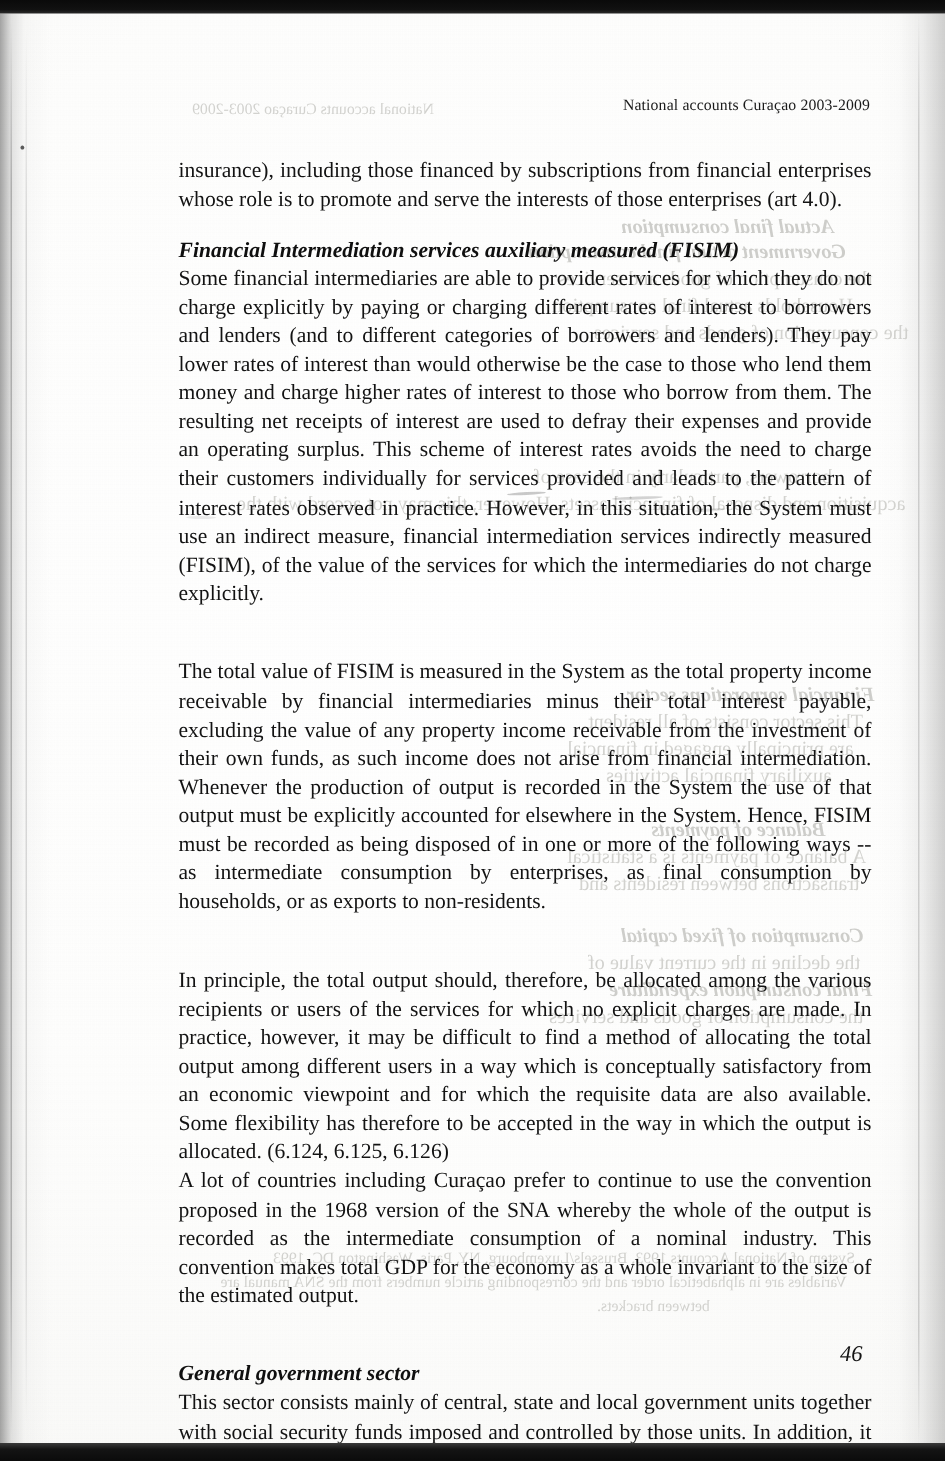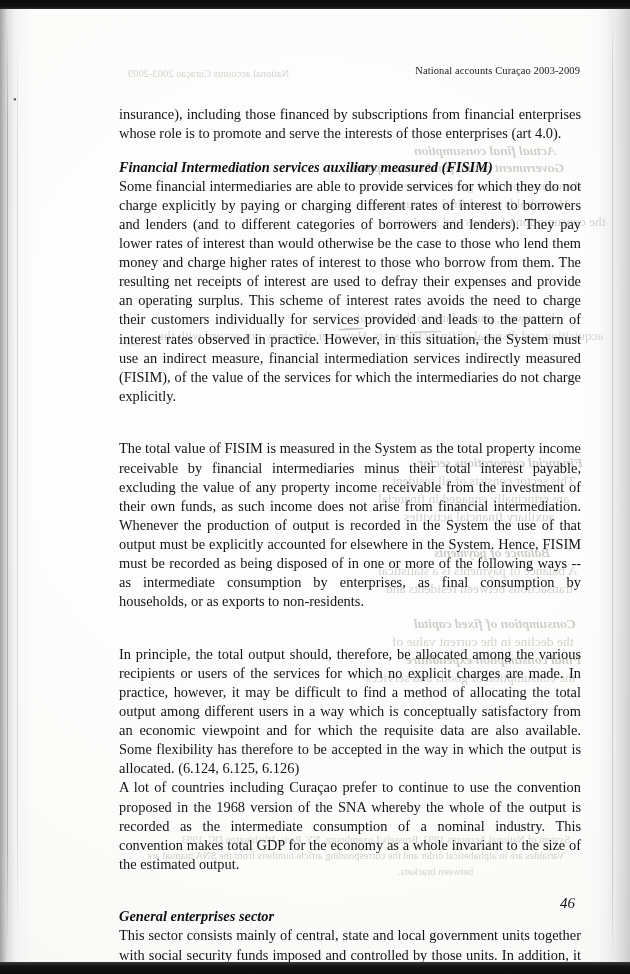--- a/index.html
+++ b/index.html
@@ -248,21 +248,21 @@
       <p class="body">The total value of FISIM is measured in the System as the total property income receivable by financial intermediaries minus their total interest payable, excluding the value of any property income receivable from the investment of their own funds, as such income does not arise from financial intermediation. Whenever the production of output is recorded in the System the use of that output must be explicitly accounted for elsewhere in the System. Hence, FISIM must be recorded as being disposed of in one or more of the following ways -- as intermediate consumption by enterprises, as final consumption by households, or as exports to non-residents.</p>
 
       <div class="spacer-md"></div>
 
       <p class="body tight">In principle, the total output should, therefore, be allocated among the various recipients or users of the services for which no explicit charges are made. In practice, however, it may be difficult to find a method of allocating the total output among different users in a way which is conceptually satisfactory from an economic viewpoint and for which the requisite data are also available. Some flexibility has therefore to be accepted in the way in which the output is allocated. (6.124, 6.125, 6.126)</p>
 
       <p class="body">A lot of countries including Curaçao prefer to continue to use the convention proposed in the 1968 version of the SNA whereby the whole of the output is recorded as the intermediate consumption of a nominal industry. This convention makes total GDP for the economy as a whole invariant to the size of the estimated output.</p>
 
       <div class="spacer-lg"></div>
 
-      <h2 class="heading">General enterprises sector</h2>
+      <h2 class="heading">General government sector</h2>
 
       <p class="body">This sector consists mainly of central, state and local government units together with social security funds imposed and controlled by those units. In addition, it includes NPIs engaged in non-market production that are controlled and mainly financed by government units or social security funds (art.4.9).</p>
 
     </div>
 
     <div class="folio">
       <span class="folio-inner">46</span>
     </div>
 
   </div>

